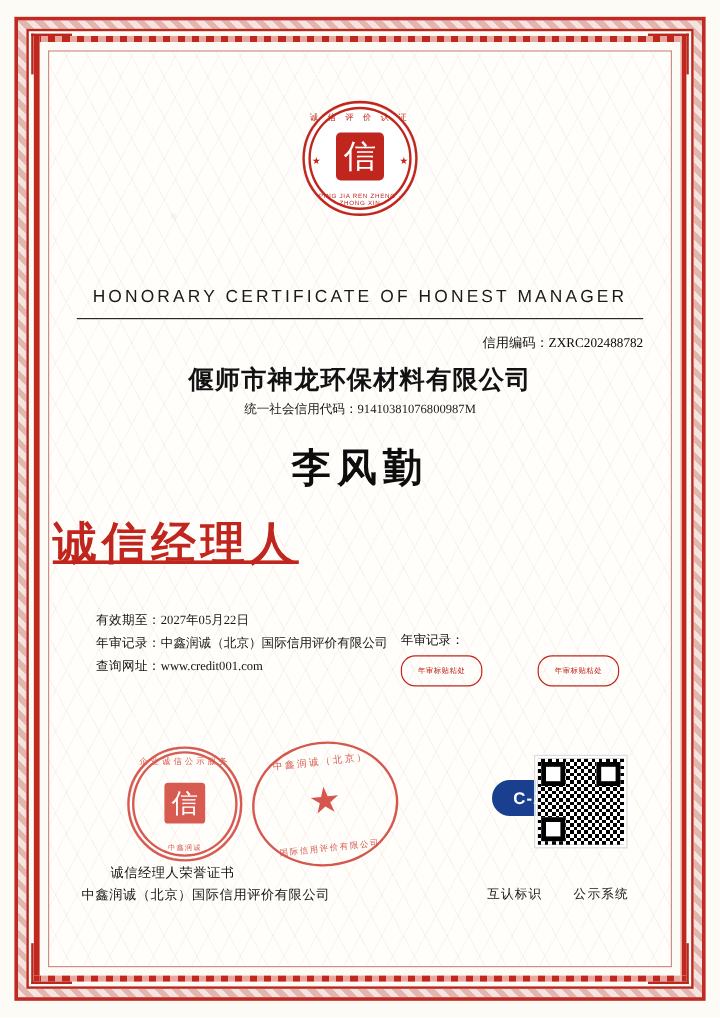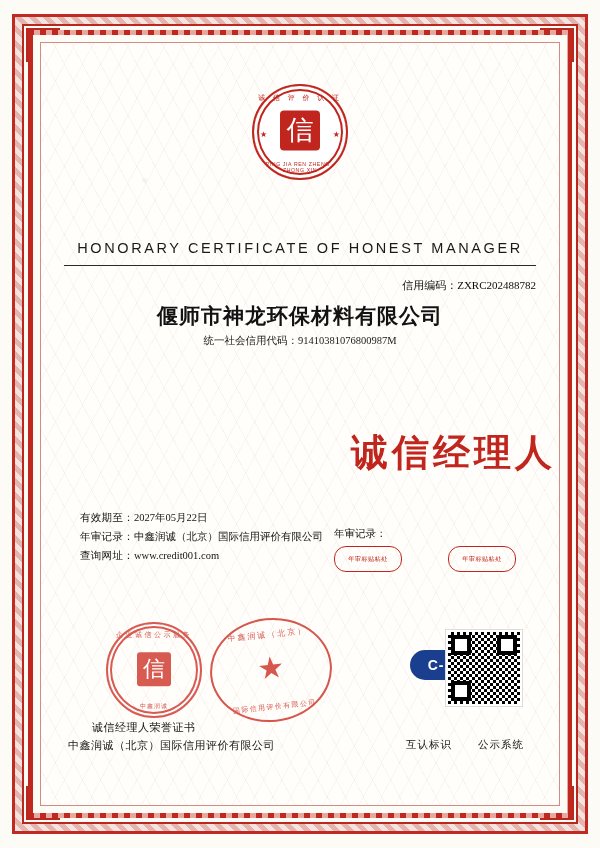--- a/index.html
+++ b/index.html
@@ -196,25 +196,26 @@
     top: 322px; left: 0; right: 0;
     text-align: center;
     font-size: 33px;
     font-weight: bold;
     letter-spacing: 5px;
     color: #0d0d0d;
   }
   .honor {
     position: absolute;
     top: 382px; left: 0; right: 0;
-    text-align: right;
+    text-align: left;
     font-size: 37px;
     font-weight: bold;
     letter-spacing: 4px;
     color: #c0261d;
+    text-decoration: underline;
   }
 
   
   .details {
     position: absolute;
     top: 462px;
     left: 36px;
     font-size: 10.5px;
     color: #141414;
     line-height: 19px;
@@ -415,20 +416,21 @@
 
     <div class="credit-no">
       <span>信用编码：</span><span class="val">ZXRC202488782</span>
     </div>
 
     <div class="company">偃师市神龙环保材料有限公司</div>
     <div class="usci">
       <span>统一社会信用代码：</span><span>91410381076800987M</span>
     </div>
 
+    <div class="person">李风勤</div>
     <div class="honor">诚信经理人</div>
 
     <div class="details">
       <div class="row">
         <span class="lbl">有效期至：</span><span>2027年05月22日</span>
       </div>
       <div class="row">
         <span class="lbl">年审记录：</span><span>中鑫润诚（北京）国际信用评价有限公司</span>
       </div>
       <div class="row">

